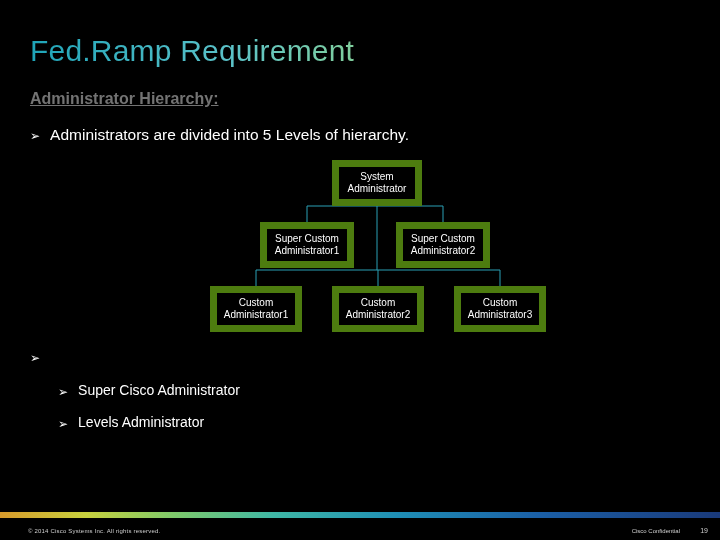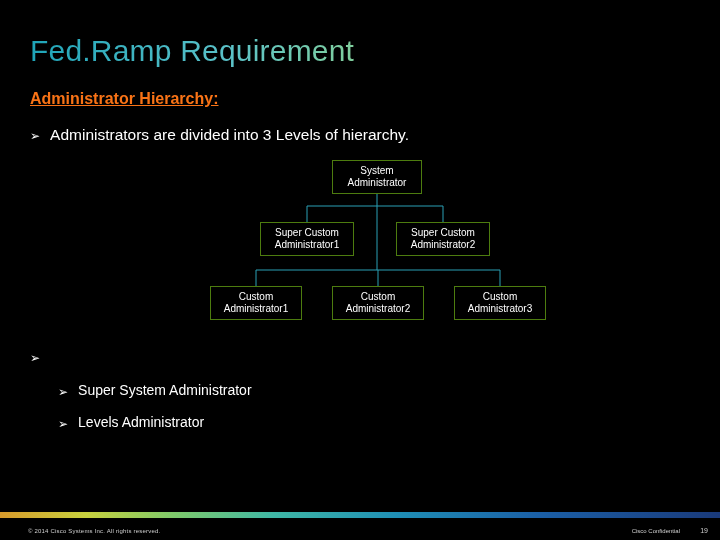--- a/index.html
+++ b/index.html
@@ -24,21 +24,21 @@
     background: linear-gradient(90deg, #1fa4b8 0%, #5bc2c9 30%, #9fd978 65%, #b8e07a 100%);
     -webkit-background-clip: text;
     background-clip: text;
     color: transparent;
     margin-bottom: 22px;
     margin-top: 6px;
   }
   .subheading {
     font-size: 16px;
     font-weight: 700;
-    color: #f97316;
+    color: #737373;
     text-decoration: underline;
     margin-bottom: 18px;
   }
   .bullet-row {
     display: flex;
     align-items: flex-start;
     gap: 10px;
     margin-bottom: 14px;
     font-size: 15.5px;
   }
@@ -52,21 +52,21 @@
     line-height: 20px;
     color: #fff;
   }
   .org {
     position: relative;
     height: 180px;
     margin: 4px 0 8px 0;
   }
   .node {
     position: absolute;
-    border: 1px solid #4d7c0f;
+    border: 7px solid #4d7c0f;
     background: #000;
     color: #fff;
     font-size: 10px;
     line-height: 12px;
     text-align: center;
     padding: 4px 6px;
     white-space: pre;
   }
   .n-top   { left: 302px; top: 0;   width: 90px; }
   .n-s1    { left: 230px; top: 62px; width: 94px; }
@@ -112,21 +112,21 @@
 <body>
 
 <div class="slide">
 
   <div class="title">Fed.Ramp Requirement</div>
 
   <div class="subheading">Administrator Hierarchy:</div>
 
   <div class="bullet-row">
     <span class="arrow">➢</span>
-    <span>Administrators are divided into 3 Levels of hierarchy.</span>
+    <span>Administrators are divided into 5 Levels of hierarchy.</span>
   </div>
 
   <div class="org">
     <svg class="lines">
       <line x1="347" y1="30" x2="347" y2="46"></line>
       <line x1="277" y1="46" x2="413" y2="46"></line>
       <line x1="277" y1="46" x2="277" y2="62"></line>
       <line x1="413" y1="46" x2="413" y2="62"></line>
       <line x1="347" y1="46" x2="347" y2="110"></line>
       <line x1="226" y1="110" x2="470" y2="110"></line>
@@ -147,21 +147,21 @@
     <div class="node n-c3">Custom
 Administrator3</div>
   </div>
 
   <div class="bullet-row">
     <span class="arrow">➢</span>
   </div>
 
   <div class="bullet-row level2">
     <span class="arrow">➢</span>
-    <span>Super System Administrator</span>
+    <span>Super Cisco Administrator</span>
   </div>
 
   <div class="bullet-row level2">
     <span class="arrow">➢</span>
     <span>Levels Administrator</span>
   </div>
 
   <div class="footer-bar"></div>
   <div class="copyright">© 2014 Cisco Systems Inc. All rights reserved.</div>
   <div class="confidential">Cisco Confidential</div>

